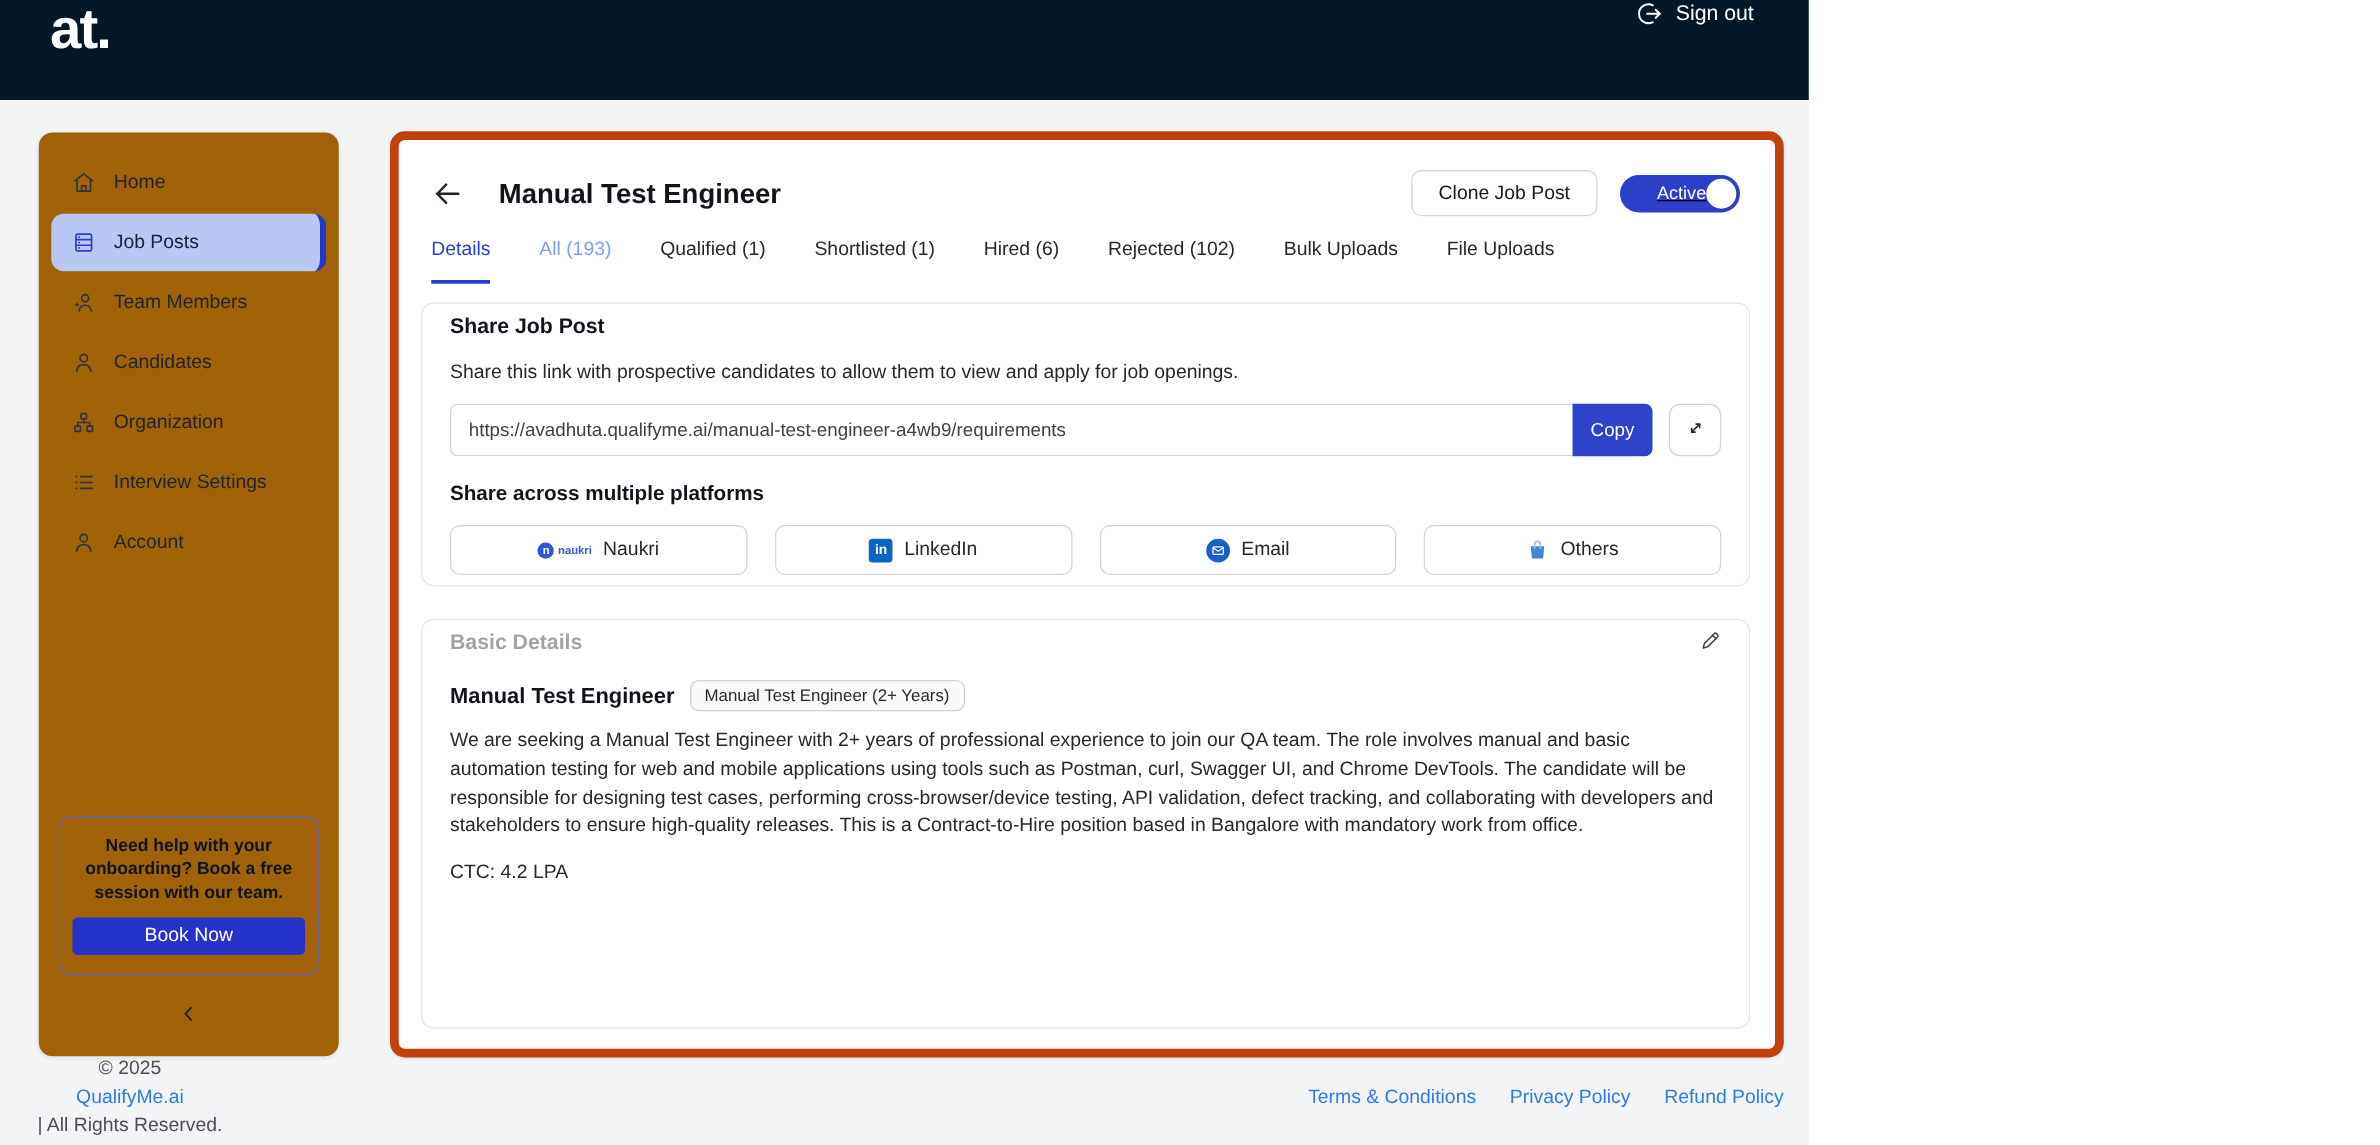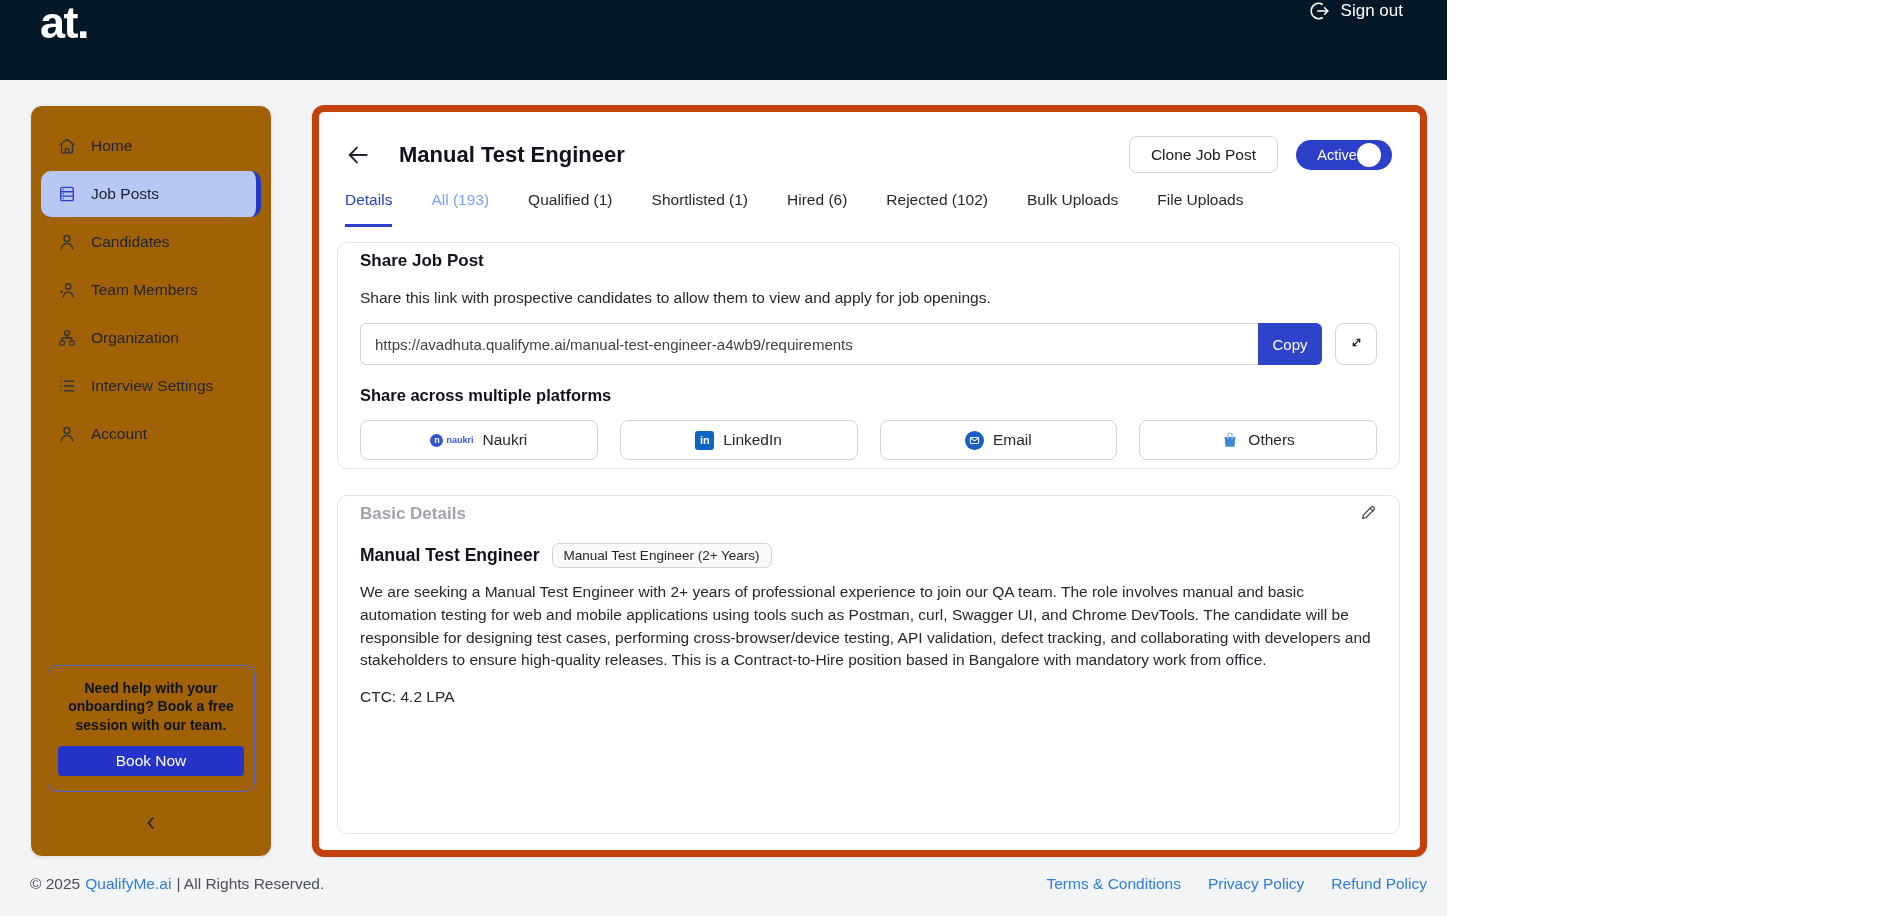--- a/index.html
+++ b/index.html
@@ -27,21 +27,21 @@
   .book-now { margin-top:12px; width:100%; height:30px; background:#2533c8; color:#ffffff; border:none; border-radius:4px; font-size:15.5px; font-family:inherit; cursor:pointer; }
   .collapse-row { text-align:center; padding:16px 0 8px; }
   .collapse-row svg { color:#1f2430; cursor:pointer; }
 
   
   .main-card { flex:1; background:#ffffff; border:7px solid #c2410c; border-radius:12px; box-shadow:0 1px 3px rgba(0,0,0,.07); padding:24px 20px 16px 18px; display:flex; flex-direction:column; min-width:0; }
   .main-head { display:flex; align-items:center; padding:0 8px 0 8px; }
   .back-btn { width:26px; height:26px; color:#1f2430; cursor:pointer; flex:0 0 26px; }
   .page-title { margin-left:28px; font-size:22px; font-weight:bold; color:#10131c; }
   .clone-btn { margin-left:auto; height:37px; padding:0 21px; background:#ffffff; border:1px solid #d4d4d8; border-radius:8px; font-size:15.5px; color:#18181b; font-family:inherit; cursor:pointer; }
-  .toggle { margin-left:18px; width:96px; height:30px; background:#2b3fc8; border-radius:16px; display:flex; align-items:center; justify-content:center; padding:0 3px 0 13px; cursor:pointer; }
+  .toggle { margin-left:18px; width:96px; height:30px; background:#2b3fc8; border-radius:16px; display:flex; align-items:center; justify-content:flex-end; padding:0 3px 0 13px; cursor:pointer;text-decoration:underline; }
   .toggle-label { color:#ffffff; font-size:14.5px; }
   .toggle-knob { width:24px; height:24px; background:#ffffff; border-radius:50%; }
 
   .tabs { display:flex; gap:39px; margin:18px 8px 0; font-size:15.5px; color:#26282e; }
   .tab { padding-bottom:15px; cursor:pointer; white-space:nowrap; }
   .tab.active { color:#2742c8; border-bottom:3px solid #2b3fc8; }
   .tab.highlight { color:#7aa2f0; }
 
   .section-card { border:1px solid #e4e4e7; border-radius:10px; padding:8px 22px; }
   .share-card { margin-top:15px; }
@@ -65,21 +65,21 @@
   .basic-title { font-size:17px; font-weight:600; color:#a1a3ab; }
   .edit-btn { color:#3f3f46; cursor:pointer; }
   .job-row { display:flex; align-items:center; gap:12px; margin-top:17px; }
   .job-title { font-size:17.5px; font-weight:bold; color:#10131c; }
   .job-badge { border:1px solid #d4d4d8; background:#fafafa; border-radius:7px; padding:4px 11px; font-size:13.5px; color:#26282e; white-space:nowrap; }
   .job-desc { margin-top:13px; font-size:15.5px; line-height:1.47; color:#26282e; max-width:1060px; }
   .ctc-line { margin-top:16px; font-size:15.5px; color:#26282e; }
 
   
   .footer { flex:0 0 59px; display:flex; align-items:center; justify-content:space-between; padding:0 20px 6px 30px; font-size:15.5px; color:#4b4e57; }
-  .copyright { display:flex; gap:5px; align-items:center; }
+  .copyright { display:flex; gap:5px; align-items:center;flex-direction:column; }
   .link-blue { color:#2d7dde; cursor:pointer; }
   .footer-links { display:flex; gap:27px; }
 </style>
 </head>
 <body>
 
 <div class="app">
 
   <div class="topbar">
     <div class="logo">at.</div>
@@ -120,36 +120,36 @@
             <circle cx="7.6" cy="12" r="0.9" fill="currentColor" stroke="none"></circle>
             <circle cx="7.6" cy="17.3" r="0.9" fill="currentColor" stroke="none"></circle>
           </svg>
         </span>
         <span>Job Posts</span>
       </div>
 
       <div class="nav-item">
         <span class="nav-ic">
           <svg viewBox="0 0 24 24" width="20" height="20" fill="none" stroke="currentColor" stroke-width="1.6" stroke-linecap="round" stroke-linejoin="round">
-            <circle cx="12" cy="7.8" r="3.6"></circle>
-              <path d="M5.2 20.2 C5.8 15.6 8.8 14 12 14 C15.2 14 18.2 15.6 18.8 20.2"></path>
-          </svg>
-        </span>
-        <span>Candidates</span>
-      </div>
-
-      <div class="nav-item">
-        <span class="nav-ic">
-          <svg viewBox="0 0 24 24" width="20" height="20" fill="none" stroke="currentColor" stroke-width="1.6" stroke-linecap="round" stroke-linejoin="round">
             <circle cx="13.4" cy="7.8" r="3.3"></circle>
               <path d="M7.6 20.2 C8.1 16 10.7 14.6 13.4 14.6 C16.1 14.6 18.7 16 19.2 20.2"></path>
             <path d="M5.6 11.6 l.8 1.8 1.8.8 -1.8.8 -.8 1.8 -.8-1.8 -1.8-.8 1.8-.8 z" fill="currentColor" stroke="none"></path>
           </svg>
         </span>
         <span>Team Members</span>
+      </div>
+
+      <div class="nav-item">
+        <span class="nav-ic">
+          <svg viewBox="0 0 24 24" width="20" height="20" fill="none" stroke="currentColor" stroke-width="1.6" stroke-linecap="round" stroke-linejoin="round">
+            <circle cx="12" cy="7.8" r="3.6"></circle>
+              <path d="M5.2 20.2 C5.8 15.6 8.8 14 12 14 C15.2 14 18.2 15.6 18.8 20.2"></path>
+          </svg>
+        </span>
+        <span>Candidates</span>
       </div>
 
       <div class="nav-item">
         <span class="nav-ic">
           <svg viewBox="0 0 24 24" width="20" height="20" fill="none" stroke="currentColor" stroke-width="1.6" stroke-linecap="round" stroke-linejoin="round">
             <rect x="9.3" y="3.5" width="5.4" height="5" rx="1"></rect>
             <rect x="3.5" y="15.5" width="5.4" height="5" rx="1"></rect>
             <rect x="15.1" y="15.5" width="5.4" height="5" rx="1"></rect>
             <path d="M12 8.5 V12 M6.2 15.5 V12 H17.8 V15.5"></path>
           </svg>

